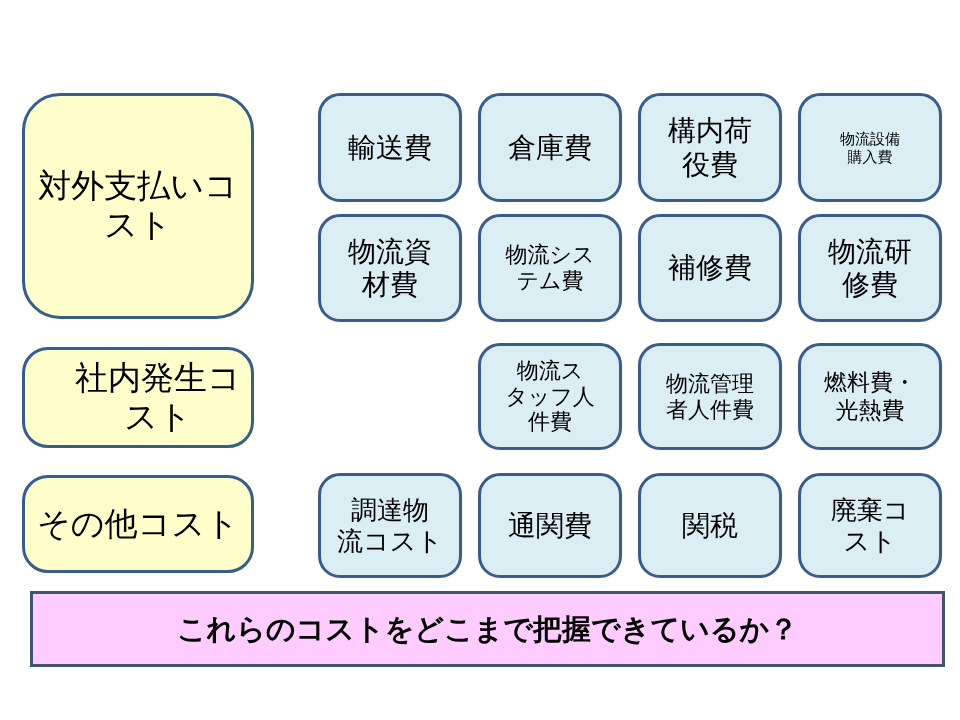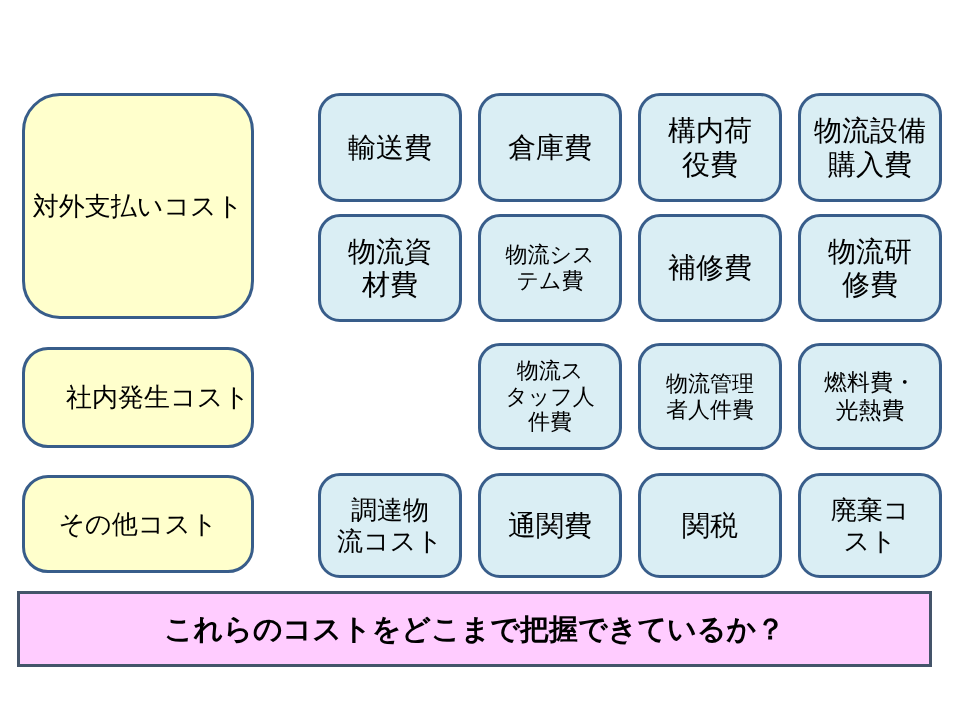--- a/index.html
+++ b/index.html
@@ -24,42 +24,42 @@
   .box{
     position:absolute;
     box-sizing:border-box;
     display:flex;align-items:center;justify-content:center;
     text-align:center;
     border:3px solid var(--box-border);
   }
   .lbl{white-space:pre-line;line-height:1.18;}
 
   
-  .cat{background:var(--yellow-fill);left:22px;width:232px;font-size:26px;}
+  .cat{background:var(--yellow-fill);left:22px;width:232px;font-size:33px;}
   .cat-a{top:93px;height:226px;border-radius:38px;}
   .cat-b{top:347px;height:101px;border-radius:26px;padding-left:40px;}
   .cat-c{top:475px;height:98px;border-radius:26px;}
 
   
   .cell{background:var(--blue-fill);width:144px;border-radius:22px;font-size:28px;}
   .c1{left:318px}.c2{left:478px}.c3{left:638px}.c4{left:798px}
   .r1{top:93px;height:109px}
   .r2{top:214px;height:108px}
   .r3{top:343px;height:107px}
   .r4{top:473px;height:105px}
-  .fs21{font-size:28px}
+  .fs21{font-size:15px}
   .fs22{font-size:22px}
   .fs23{font-size:23px}
   .fs26{font-size:26px}
 
   
   .banner{
     background:var(--banner-fill);
     border:3px solid var(--banner-border);
-    left:17px;top:591px;width:915px;height:76px;
+    left:30px;top:591px;width:915px;height:76px;
     border-radius:0;
     font-size:29px;font-weight:bold;text-align:center;
   }
 </style>
 </head>
 <body>
 
 <div class="slide">
 
   <div class="box cat cat-a">

